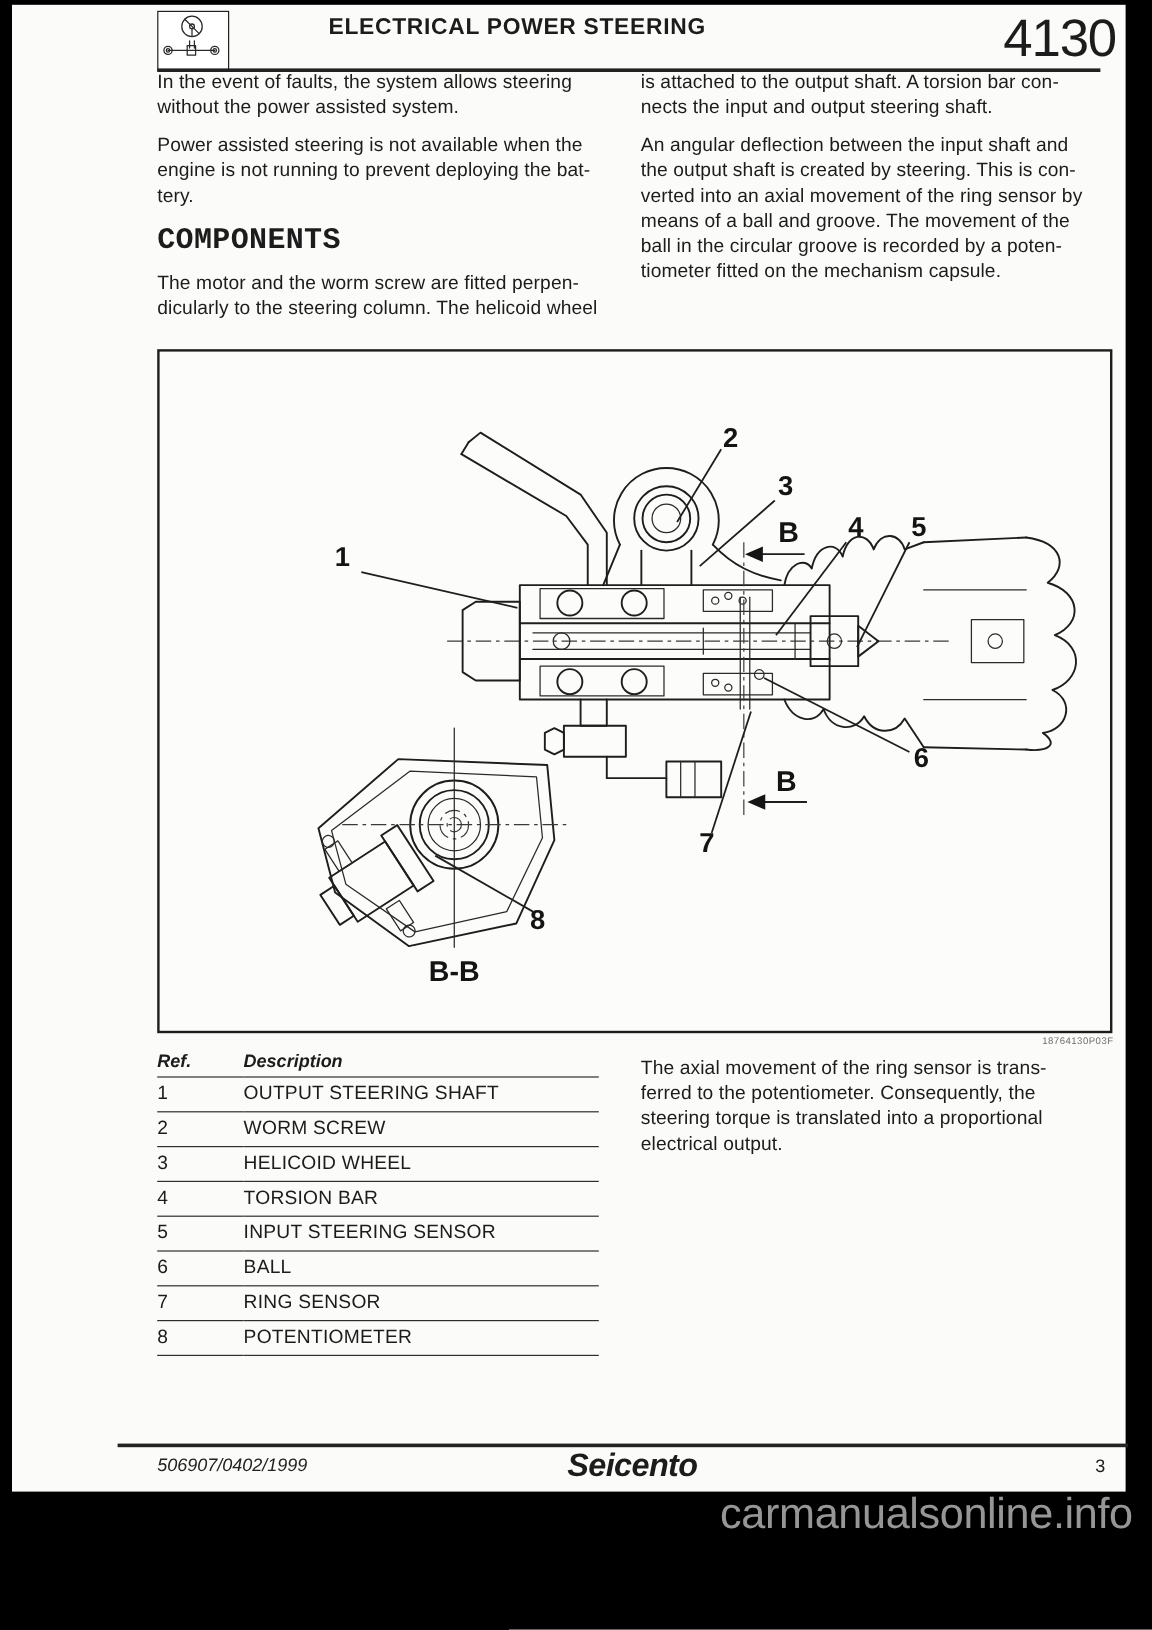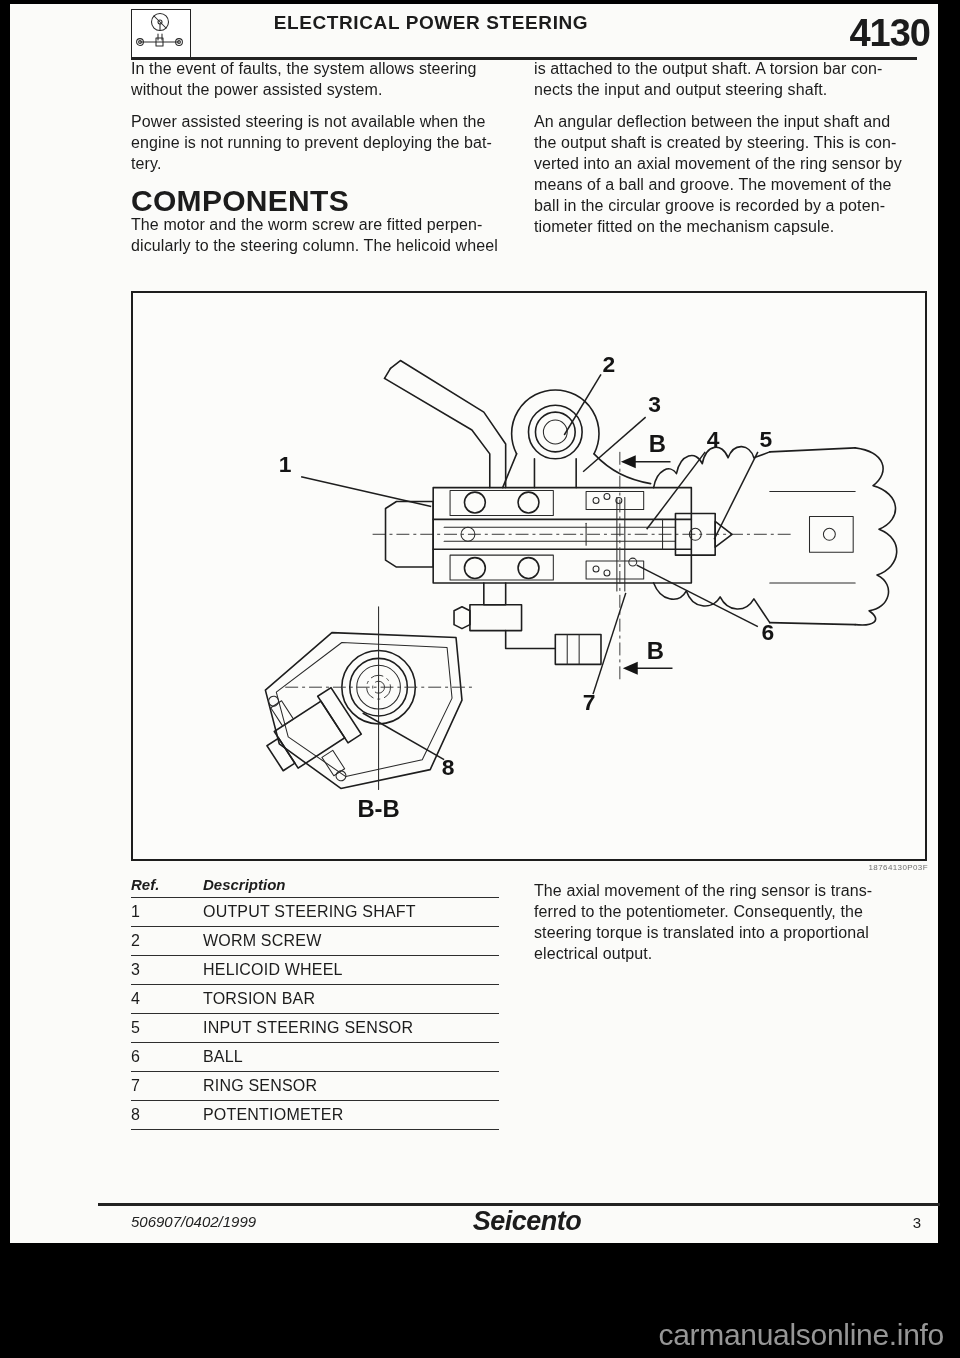--- a/index.html
+++ b/index.html
@@ -15,37 +15,37 @@
   .logo-box{
     position:absolute;left:121px;top:5px;width:58px;height:48px;
     border:1.5px solid #222;background:#fff;
   }
   .doc-title{
     position:absolute;left:121px;top:8px;width:600px;
     text-align:center;font-size:19px;font-weight:bold;letter-spacing:.6px;
   }
   .section-number{
     position:absolute;left:520px;top:6px;width:400px;text-align:right;
-    font-size:38px;font-weight:bold;letter-spacing:-1px;line-height:46px;
+    font-size:44px;font-weight:normal;letter-spacing:-1px;line-height:46px;
   }
   .header-rule{
     position:absolute;left:121px;top:53px;width:786px;height:2.5px;background:#222;
   }
   
   .col{position:absolute;top:54px;}
   .col-left{left:121px;width:382px;}
   .col-right{left:524px;width:386px;}
   .para{
     white-space:pre-line;font-size:16px;line-height:21px;
     letter-spacing:.1px;margin:0 0 0 0;
   }
   .para + .para{margin-top:11px;}
   .h1{
-    font-size:30px;font-weight:bold;letter-spacing:.3px;
-    margin:13px 0 0 0;line-height:27px;
+    font-size:25px;font-weight:bold;letter-spacing:.3px;
+    margin:13px 0 12px 0;line-height:27px;font-family:Liberation Mono, monospace;
   }
   .h2{
     font-size:19px;font-weight:bold;line-height:22px;white-space:pre-line;
     margin:8px 0 10px 0;letter-spacing:.2px;
   }
   
   .figure-box{
     position:absolute;left:121px;top:287px;width:792px;height:566px;
     border:2px solid #1d1d1d;background:#fcfcfa;
   }
@@ -73,21 +73,21 @@
   .footer-left .doc-number{}
   .footer-center{
     position:absolute;left:121px;top:1202px;width:792px;text-align:center;
     font-size:27px;font-weight:bold;font-style:italic;letter-spacing:-.5px;
   }
   .footer-right{
     position:absolute;left:121px;top:1210px;width:790px;text-align:right;font-size:15px;
   }
   
   .watermark{
-    position:absolute;right:16px;top:1318px;font-size:30px;color:#969696;
+    position:absolute;right:16px;top:1240px;font-size:36px;color:#969696;
     letter-spacing:-.3px;
   }
   
   .ln{fill:none;stroke:#1e1e1e;stroke-width:1.6;stroke-linejoin:round;stroke-linecap:round;}
   .thin{fill:none;stroke:#2a2a2a;stroke-width:1.05;stroke-linejoin:round;stroke-linecap:round;}
   .cl{fill:none;stroke:#3a3a3a;stroke-width:1;stroke-dasharray:13 4 3 4;}
   .callout{font-family:"Liberation Sans",sans-serif;font-size:23px;font-weight:bold;fill:#141414;}
   .blabel{font-family:"Liberation Sans",sans-serif;font-size:24px;font-weight:bold;fill:#141414;}
   .leader{fill:none;stroke:#1e1e1e;stroke-width:1.5;}
   .ahead{fill:#141414;stroke:none;}

